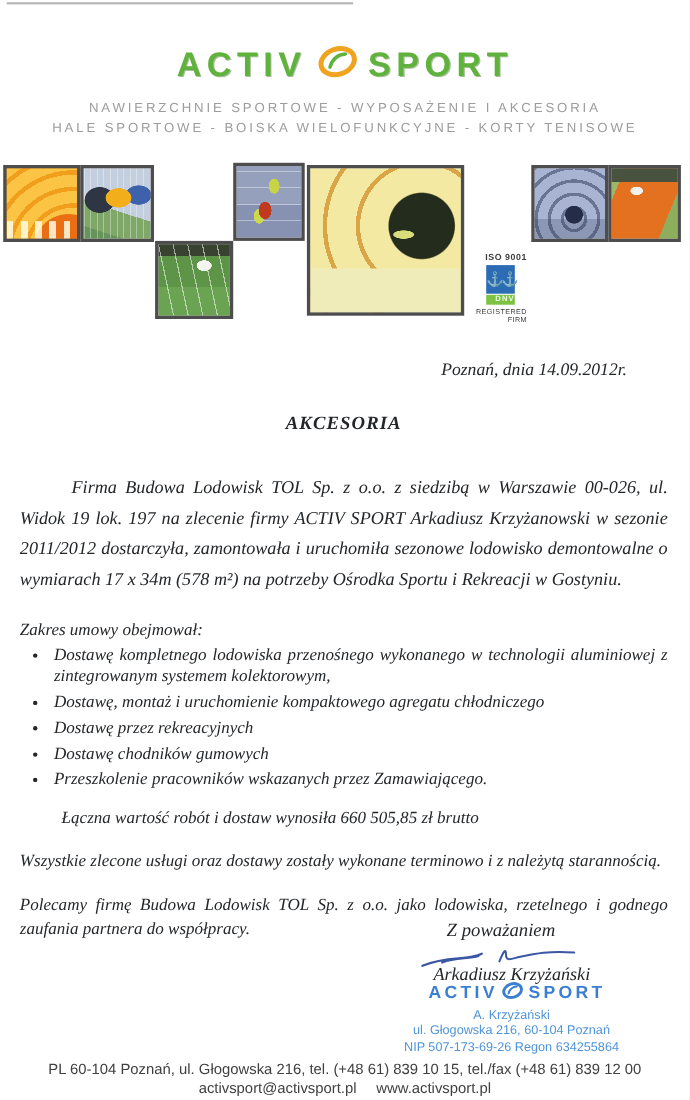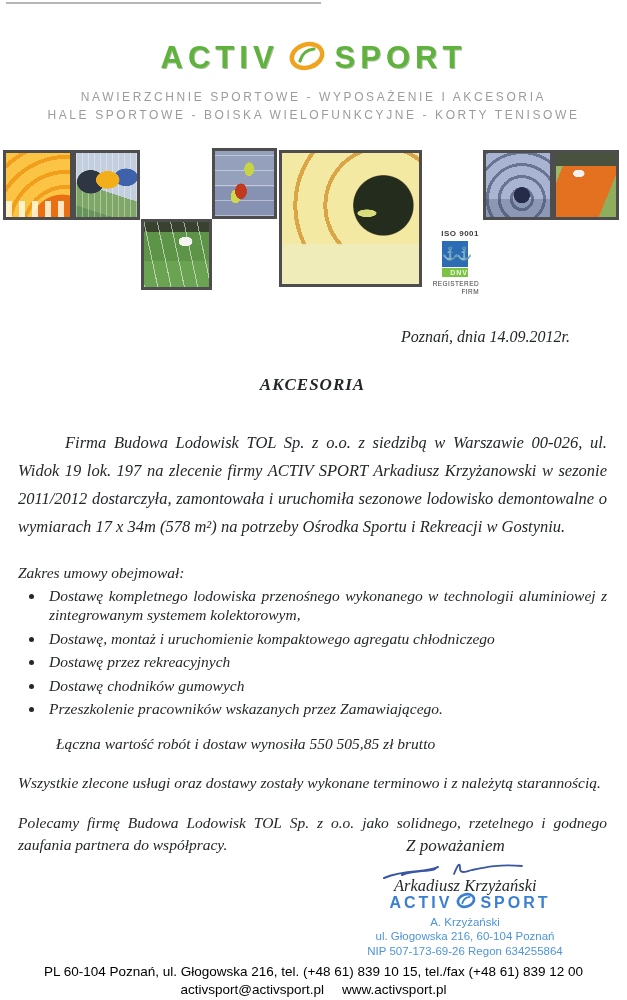--- a/index.html
+++ b/index.html
@@ -96,21 +96,21 @@
   .sig-name{margin:-8px 0 0 64px;font-size:16.5px;}
   .stamp{margin-top:-4px;text-align:center;font-style:normal;
          font-family:"Liberation Sans",sans-serif;color:#4f94d8;}
   .stamp-logo-row{display:flex;justify-content:center;align-items:center;gap:3px;margin-left:10px;}
   .stamp-word{font-weight:bold;font-size:16px;letter-spacing:3px;color:#3b7fd2;}
   .stamp-line{font-size:11.5px;line-height:15px;}
   .stamp-name{font-size:11.5px;line-height:14px;margin-top:2px;}
 
   
   .footer{position:absolute;top:963px;left:0;width:100%;text-align:center;
-          font-family:"Liberation Sans",sans-serif;color:#000000;font-size:13.5px;line-height:18px;}
+          font-family:"Liberation Sans",sans-serif;color:#404040;font-size:13.5px;line-height:18px;}
   .footer .gap{display:inline-block;width:18px;}
 </style>
 </head>
 <body>
 
 <div class="page">
 
   <div class="scan-line"></div>
 
   <div class="header">
@@ -153,23 +153,23 @@
     <div class="doc-title">AKCESORIA</div>
     <p class="p1">Firma Budowa Lodowisk TOL Sp. z o.o. z siedzibą w Warszawie 00-026, ul. Widok 19 lok. 197 na zlecenie firmy ACTIV SPORT Arkadiusz Krzyżanowski w sezonie 2011/2012 dostarczyła, zamontowała i uruchomiła sezonowe lodowisko demontowalne o wymiarach 17 x 34m (578 m²) na potrzeby Ośrodka Sportu i Rekreacji w Gostyniu.</p>
     <div class="scope-head">Zakres umowy obejmował:</div>
     <ul class="scope">
       <li>Dostawę kompletnego lodowiska przenośnego wykonanego w technologii aluminiowej z zintegrowanym systemem kolektorowym,</li>
       <li>Dostawę, montaż i uruchomienie kompaktowego agregatu chłodniczego</li>
       <li>Dostawę przez rekreacyjnych</li>
       <li>Dostawę chodników gumowych</li>
       <li>Przeszkolenie pracowników wskazanych przez Zamawiającego.</li>
     </ul>
-    <div class="total">Łączna wartość robót i dostaw wynosiła 550 505,85 zł brutto</div>
+    <div class="total">Łączna wartość robót i dostaw wynosiła 660 505,85 zł brutto</div>
     <p class="quality">Wszystkie zlecone usługi oraz dostawy zostały wykonane terminowo i z należytą starannością.</p>
-    <p class="recommend">Polecamy firmę Budowa Lodowisk TOL Sp. z o.o. jako solidnego, rzetelnego i godnego zaufania partnera do współpracy.</p>
+    <p class="recommend">Polecamy firmę Budowa Lodowisk TOL Sp. z o.o. jako lodowiska, rzetelnego i godnego zaufania partnera do współpracy.</p>
   </div>
 
   <div class="sig-area">
     <div class="closing">Z poważaniem</div>
     <svg class="sig-scribble" width="150" height="26" viewBox="0 0 150 26">
       <path d="M4 20 C 28 10, 44 16, 58 9 M22 17 C 34 12, 46 14, 55 11" stroke="#3a57a6" stroke-width="2" fill="none" stroke-linecap="round"></path>
       <path d="M74 16 C 78 6, 80 4, 80 10 C 80 16, 84 14, 92 12 C 106 9, 120 6, 142 8" stroke="#3a57a6" stroke-width="1.8" fill="none" stroke-linecap="round"></path>
     </svg>
     <div class="sig-name">Arkadiusz Krzyżański</div>
     <div class="stamp">

